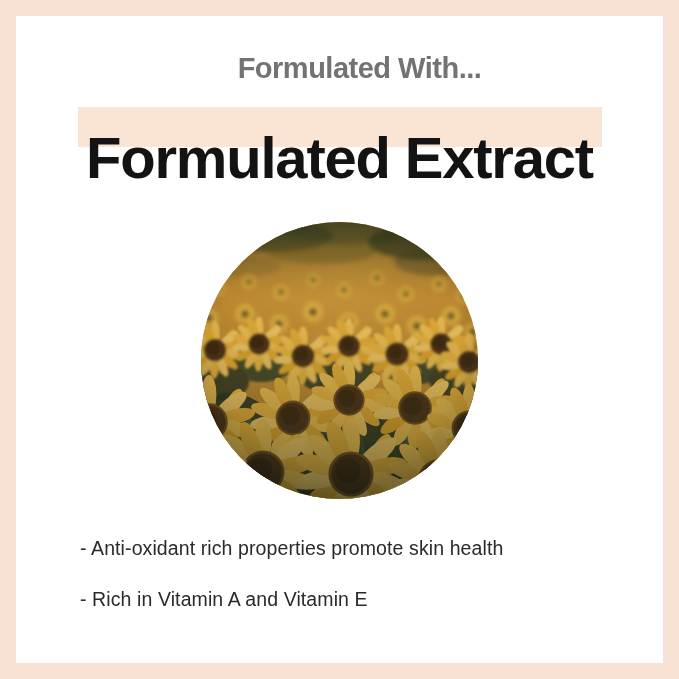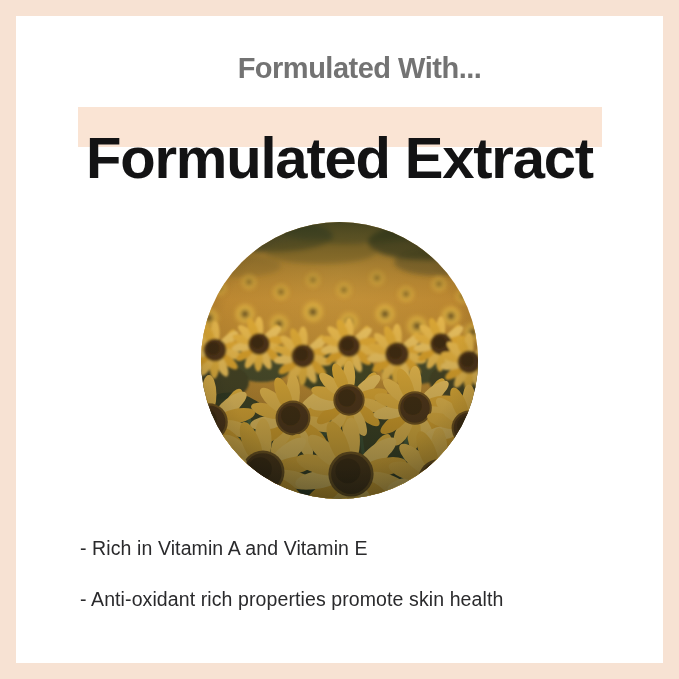--- a/index.html
+++ b/index.html
@@ -328,18 +328,18 @@
         <rect x="0" y="0" width="277" height="277" fill="url(#depthFade)"></rect>
         <radialGradient id="vig" cx="50%" cy="45%" r="72%">
           <stop offset="60%" stop-color="#000000" stop-opacity="0"></stop>
           <stop offset="100%" stop-color="#000000" stop-opacity="0.28"></stop>
         </radialGradient>
         <rect x="0" y="0" width="277" height="277" fill="url(#vig)"></rect>
       </svg>
     </div>
 
     <div class="bullets">
+      <div class="bullet-line">- Anti-oxidant rich properties promote skin health</div>
       <div class="bullet-line">- Rich in Vitamin A and Vitamin E</div>
-      <div class="bullet-line">- Anti-oxidant rich properties promote skin health</div>
     </div>
 
   </div>
 </div>
 
 </body></html>

